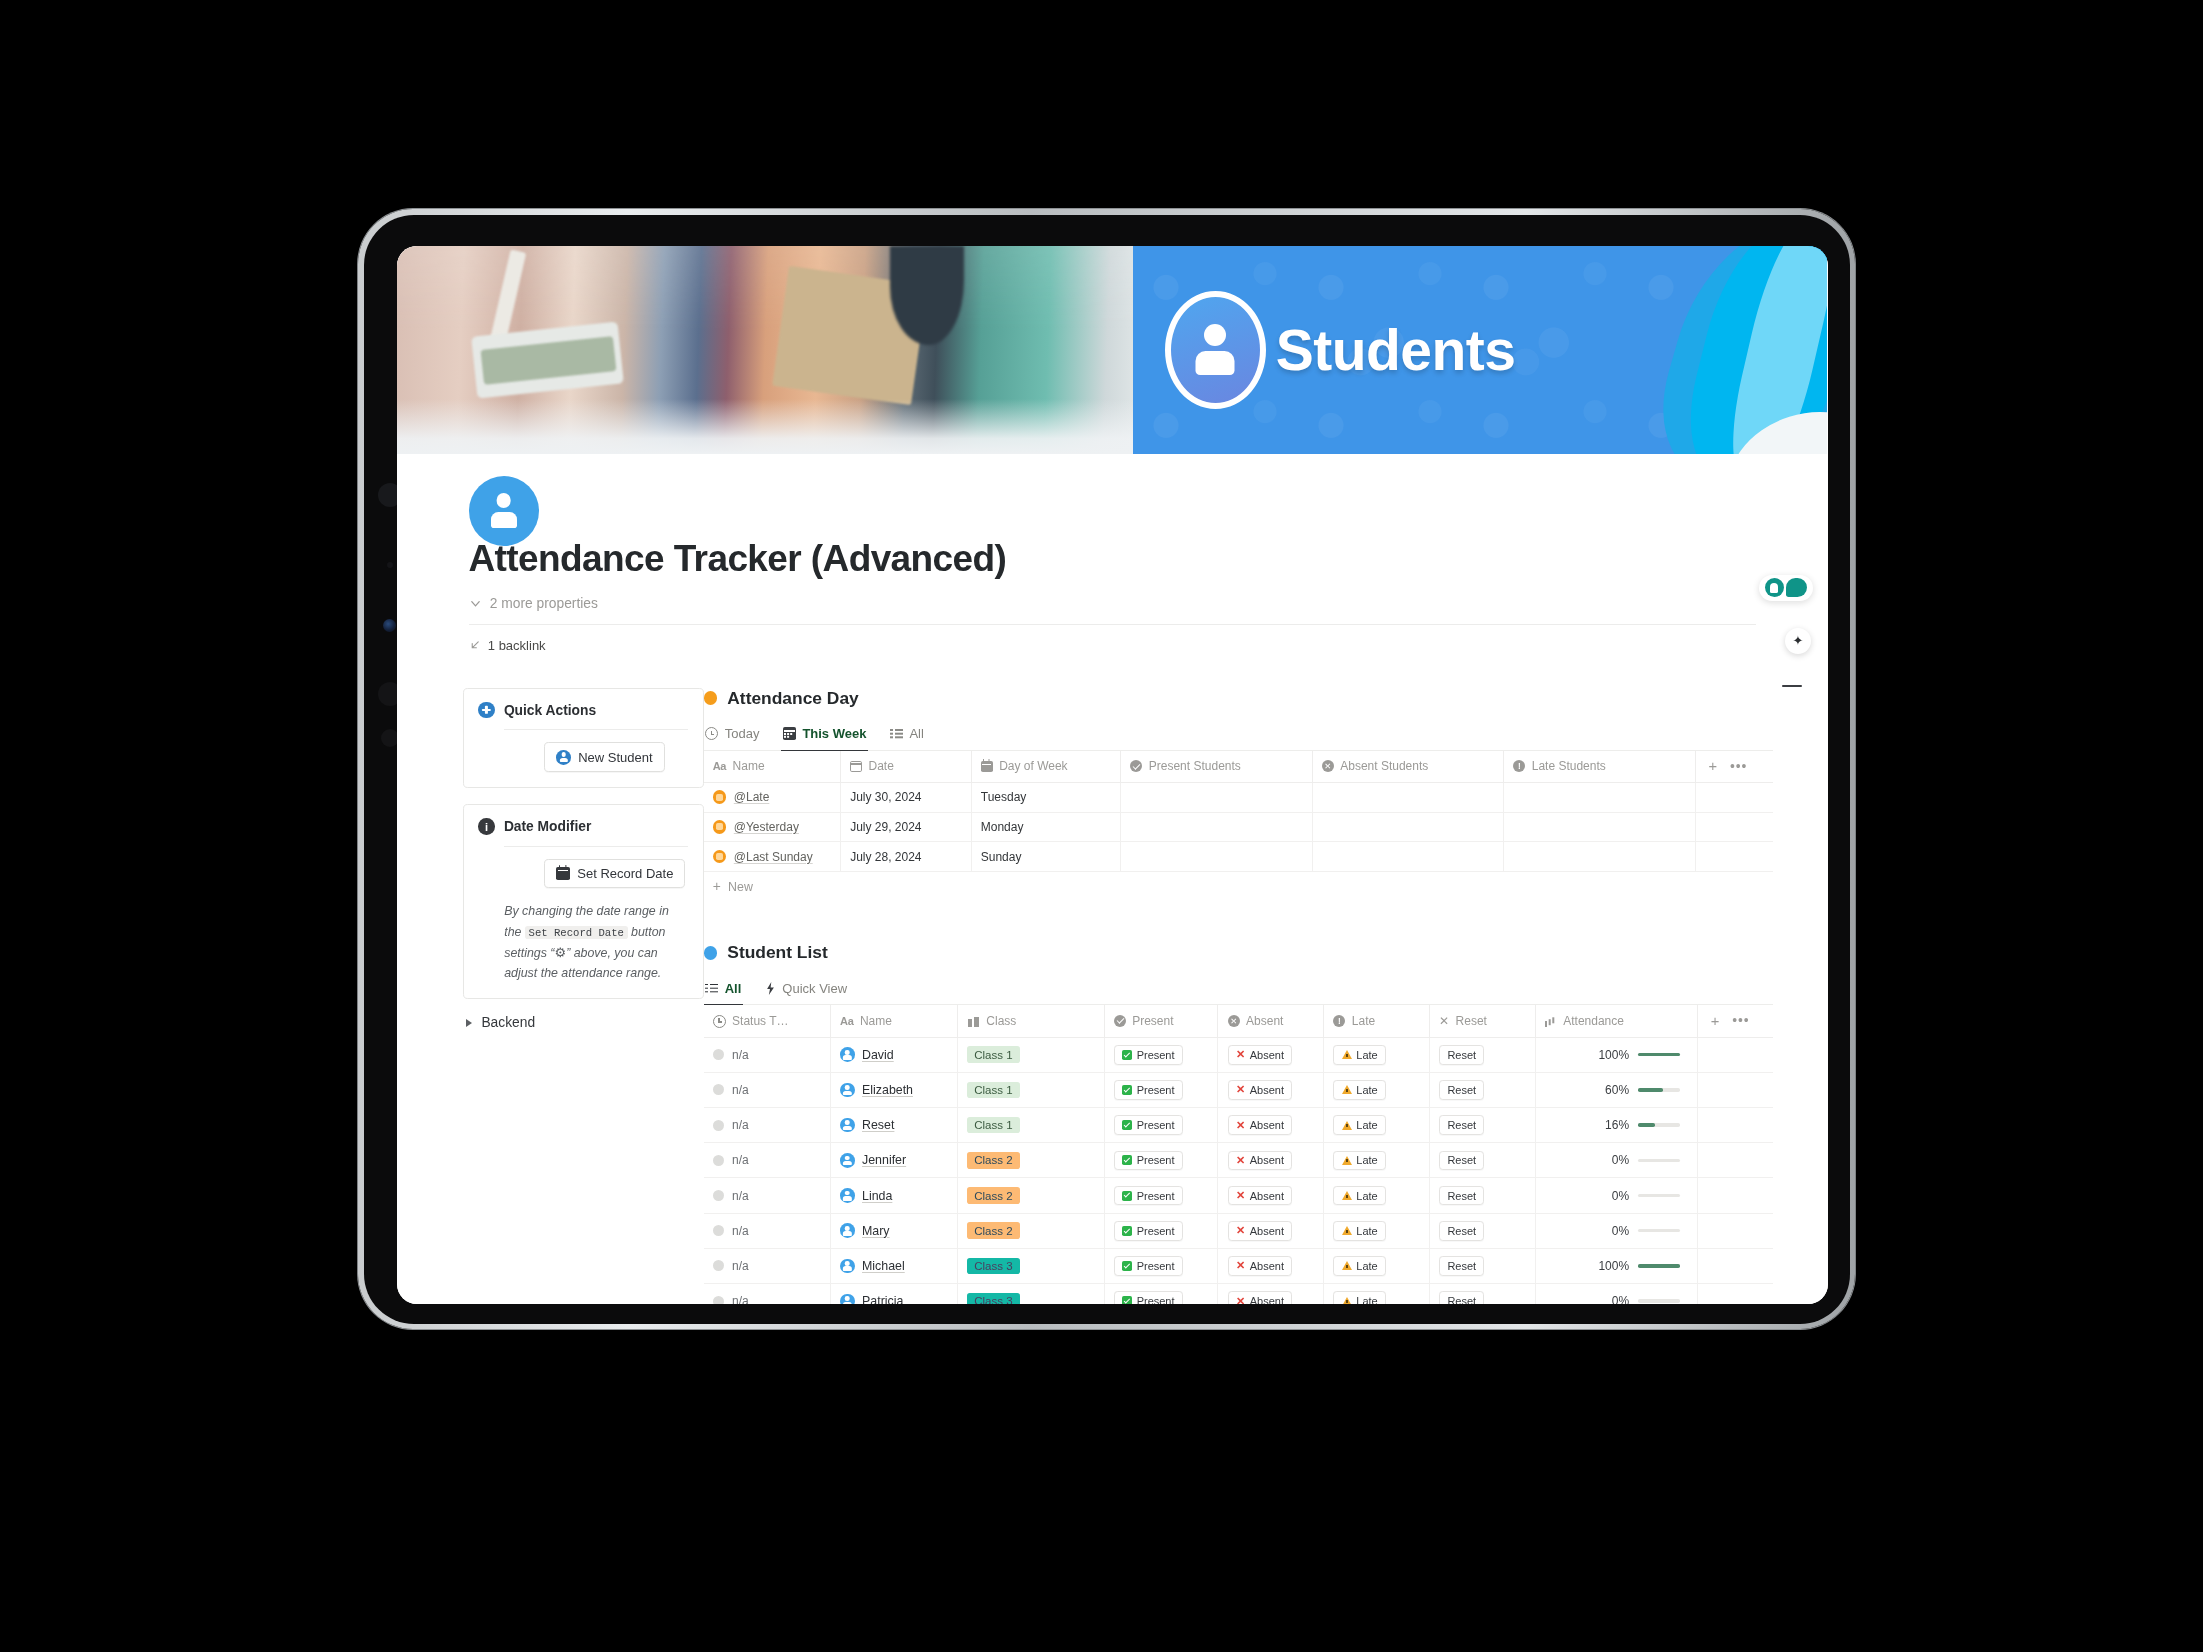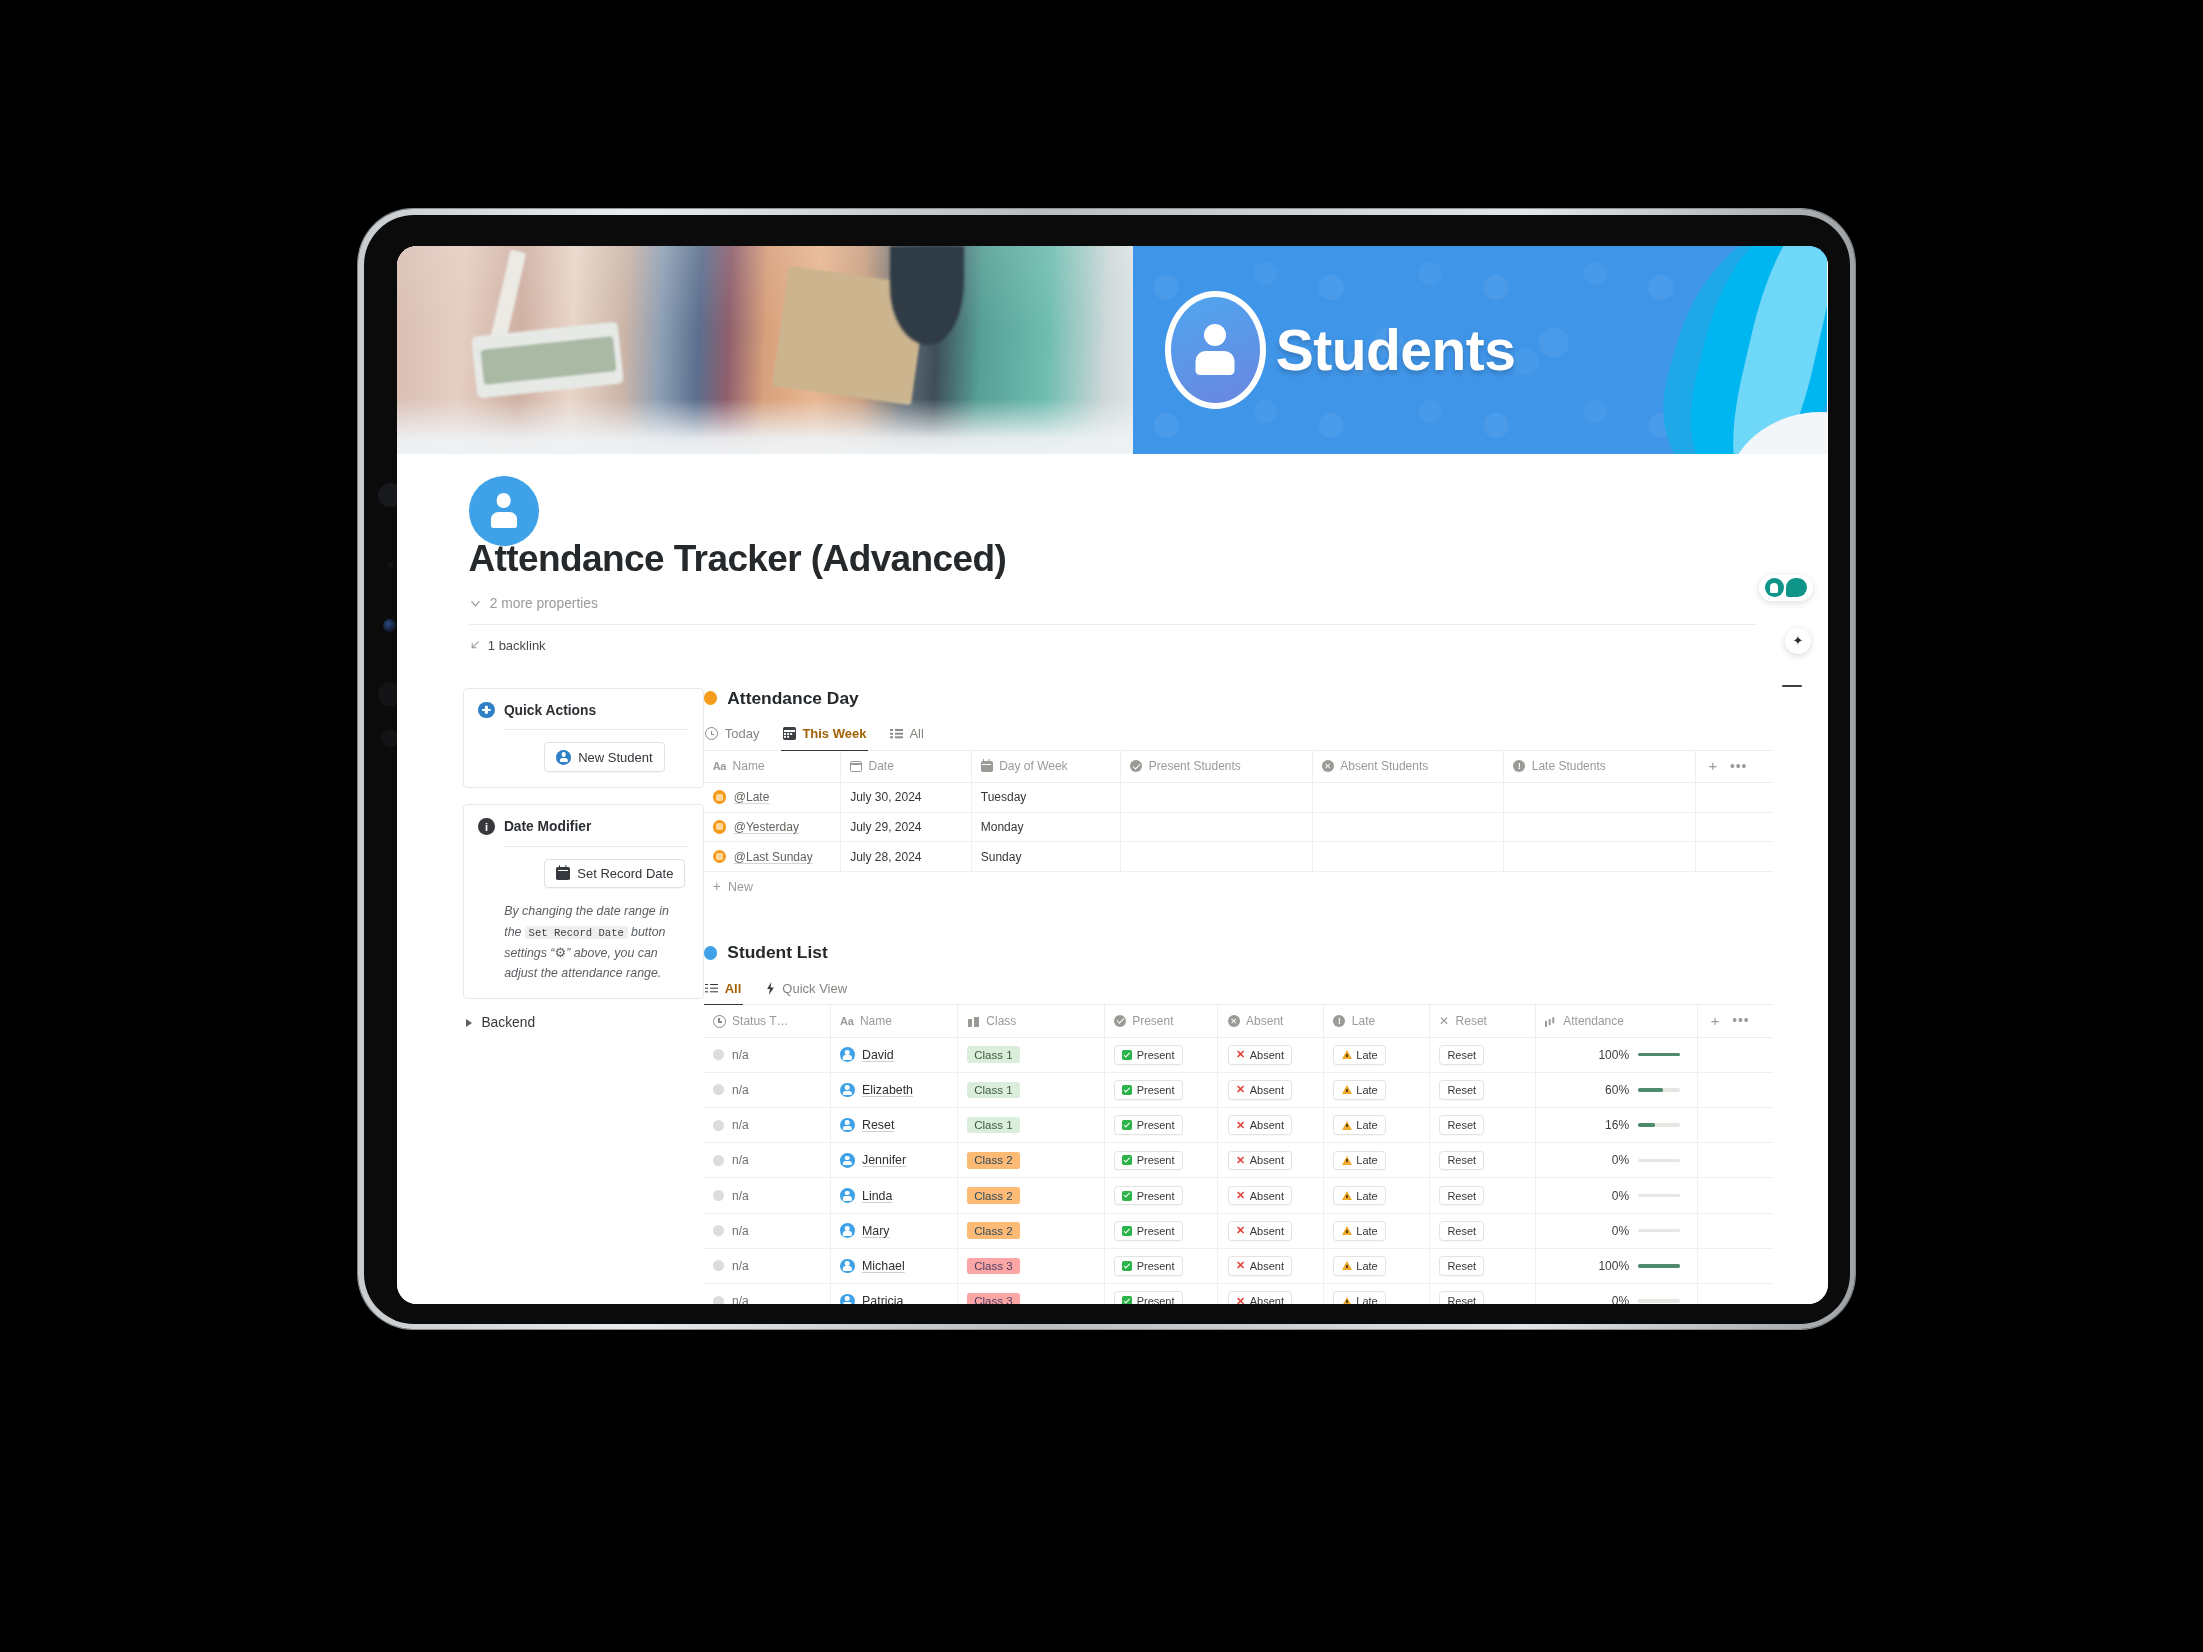--- a/index.html
+++ b/index.html
@@ -317,21 +317,21 @@
     padding-bottom: 0;
   }
   .db-tab {
     display: flex; align-items: center; gap: 6.4px;
     font-size: 13px; color: #85847f;
     padding: 5.5px 1.8px 8.3px 1.8px;
     border-bottom: 1.8px solid transparent;
     margin-bottom: -0.9px;
     white-space: nowrap;
   }
-  .db-tab.active { color: #a16207; font-weight: bold; border-bottom-color: #33363a; }
+  .db-tab.active { color: #14532d; font-weight: bold; border-bottom-color: #33363a; }
 
   .mini-icon { width: 13px; height: 13px; flex: none; display:inline-block; position: relative; }
   .ic-clock {
     border: 1.5px solid #8a8a86; border-radius: 50%;
   }
   .ic-clock::before { content:""; position:absolute; left:4.6px; top:2.2px; width:1.3px; height:4px; background:#8a8a86; }
   .ic-clock::after { content:""; position:absolute; left:4.6px; top:5.7px; width:3.3px; height:1.3px; background:#8a8a86; }
   .ic-cal-dark {
     background:#3b3e42; border-radius: 1.8px;
   }
@@ -448,21 +448,21 @@
     color: #2d3034; text-decoration: underline; text-decoration-color: #cfcec9;
     text-underline-offset: 2.3px; font-size: 12.4px;
   }
 
   .status-na { display:flex; align-items:center; gap:8.3px; color:#6d7074; font-size:12px; }
   .status-dot-gray { width: 11px; height: 11px; border-radius: 50%; background:#dcdcda; flex:none; }
 
   .tag { display:inline-block; border-radius: 2.8px; padding: 2.3px 7.3px; font-size: 11.5px; }
   .tag-green { background: #dbeddb; color: #3a5a3f; }
   .tag-blue  { background: #fdba74; color: #2d4a5c; }
-  .tag-purple{ background: #fca5a5; color: #4b3d5e; }
+  .tag-purple{ background: #14b8a6; color: #4b3d5e; }
 
   .btn-cell {
     display: inline-flex; align-items: center; gap: 4.6px;
     border: 0.9px solid #e4e3e1; border-radius: 3.7px;
     padding: 2.8px 7.3px; font-size: 11px; color: #35383c; background: #fff;
     box-shadow: 0 0.9px 0.9px rgba(15,15,15,0.03);
     white-space: nowrap;
   }
   .sq-check {
     width: 10px; height: 10px; border-radius: 1.8px; background:#2cb34a; position:relative; flex:none;

